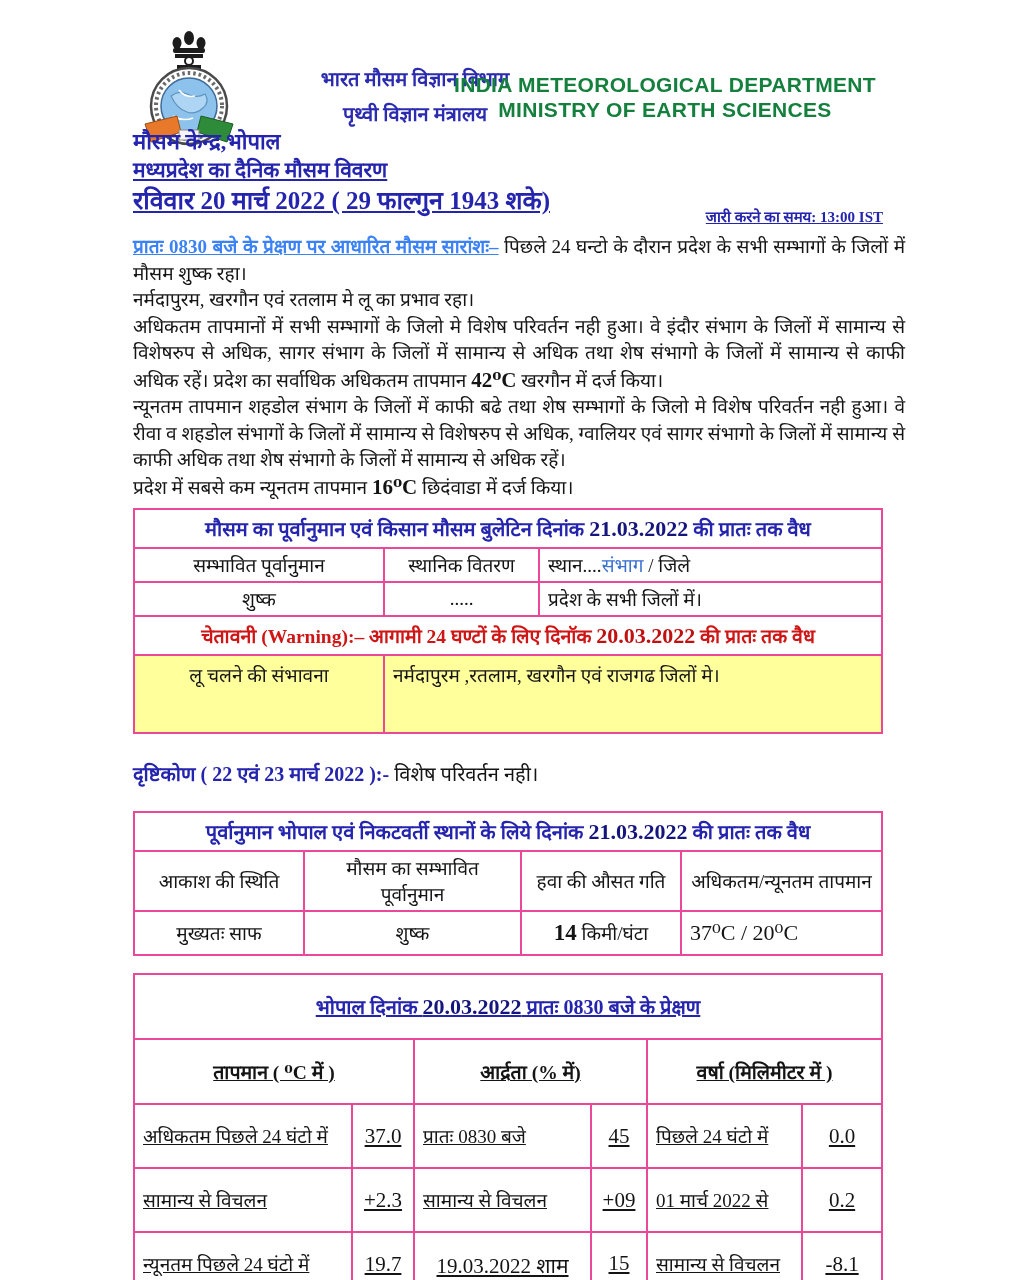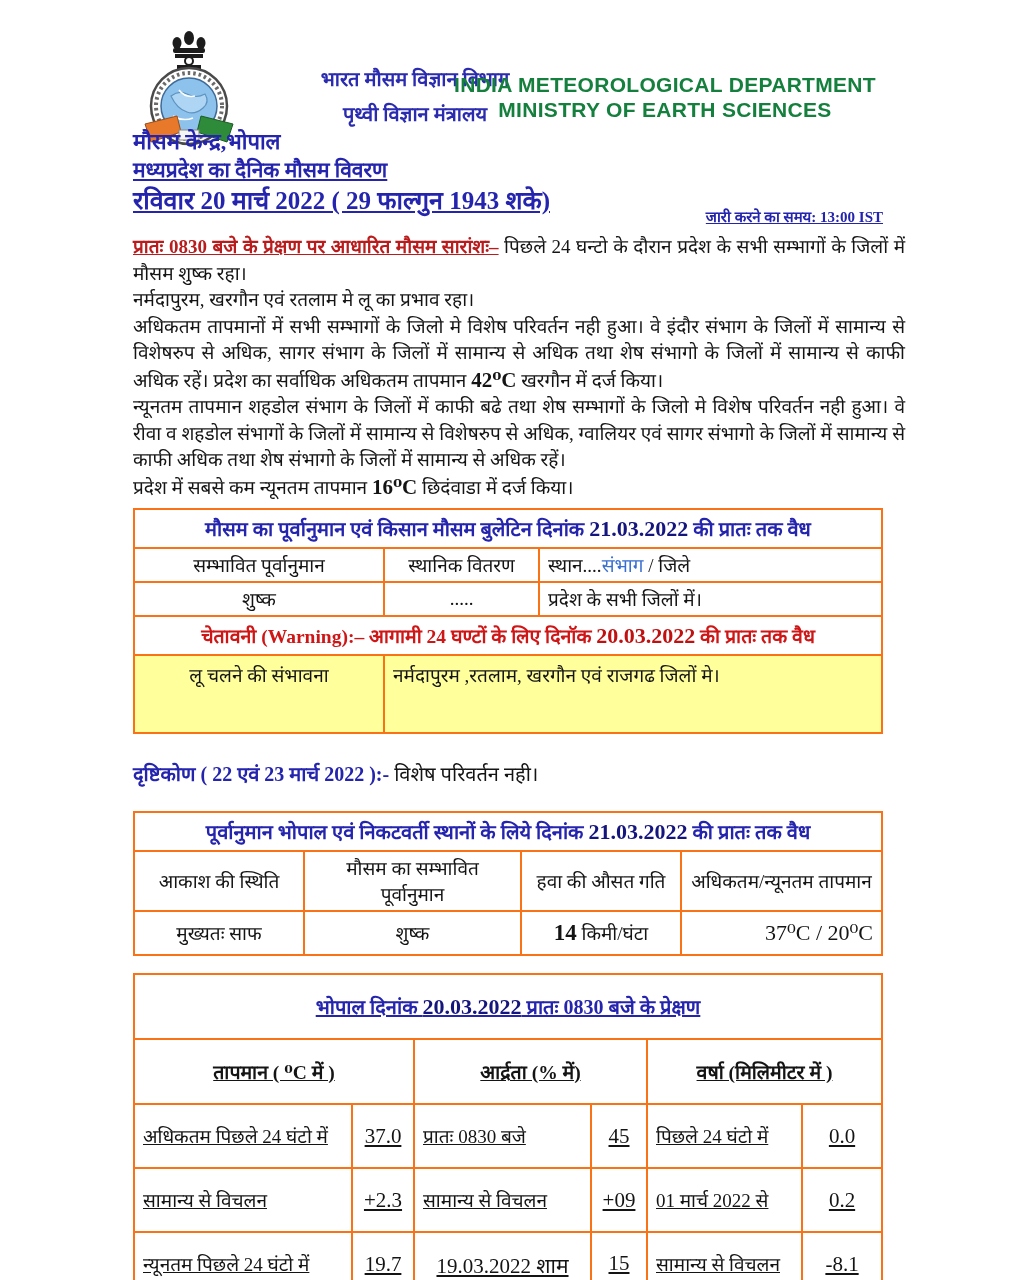--- a/index.html
+++ b/index.html
@@ -26,44 +26,44 @@
   .bulletin-line { font-size:21px; font-weight:bold; line-height:29px; text-decoration:underline; }
   .date-line { font-size:25px; font-weight:bold; line-height:31px; text-decoration:underline; }
   .issue-line {
     position:absolute; left:133px; top:206px; width:750px; text-align:right;
     color:#2424ae; font-size:15px; font-weight:bold; 
   }
   .issue-line span { text-decoration:underline; }
   
   .flow { position:absolute; left:133px; top:234px; width:772px; }
   .para { font-size:19px; line-height:26.5px; text-align:justify; }
-  .lead-blue { color:#b91c1c; font-weight:bold; text-decoration:underline; }
+  .lead-blue { color:#3b82f6; font-weight:bold; text-decoration:underline; }
   .temp-big { font-weight:bold; font-size:21px; white-space:nowrap; }
   
   table { border-collapse:collapse; table-layout:fixed; width:748px; }
-  td { border:2px solid #f97316; padding:3px 8px; font-size:19px; vertical-align:middle; }
+  td { border:2px solid #ec4899; padding:3px 8px; font-size:19px; vertical-align:middle; }
   .t-title { color:#2424ae; text-align:center; font-weight:bold; font-size:20px; padding:5px 4px; }
   .bold-date { color:#15157e; font-weight:bold; font-size:22px; }
   .cc { text-align:center; }
   .warn-row { color:#cf1616; text-align:center; font-weight:bold; font-size:19.5px; padding:5px 0; }
   .warn-en { font-family:"Liberation Serif",serif; font-weight:bold; }
   .yellow { background:#ffff9c; }
   .yellow td { vertical-align:top; padding-top:6px; height:78px; }
   .link-blue { color:#3a6fd0; }
   .outlook { margin-top:26px; font-size:20px; }
   .outlook .lead { color:#2424ae; font-weight:bold; }
   .mt1 { margin-top:7px; }
   .mt2 { margin-top:24px; }
   .mt3 { margin-top:17px; }
   .val-num { font-size:21px; font-weight:normal; text-align:center; }
   .obs td { height:38px; padding:18px 8px;text-decoration:underline; }
   .obs .t-title, .obs .grp { height:auto; }
   .grp { text-align:center; font-weight:bold; font-size:19.5px; padding:4px; }
   .wind-num { font-weight:bold; font-size:23px; }
-  .temp-cell { font-size:22px; text-align:right; }
+  .temp-cell { font-size:22px; text-align:left; }
   
   .footer { margin-top:20px; margin-left:420px; width:280px; text-align:center; font-size:18px; line-height:25px; }
 </style>
 </head>
 <body>
 
 <div class="page">
 
   <div class="logo">
     <svg width="112" height="122" viewBox="0 0 112 122">

